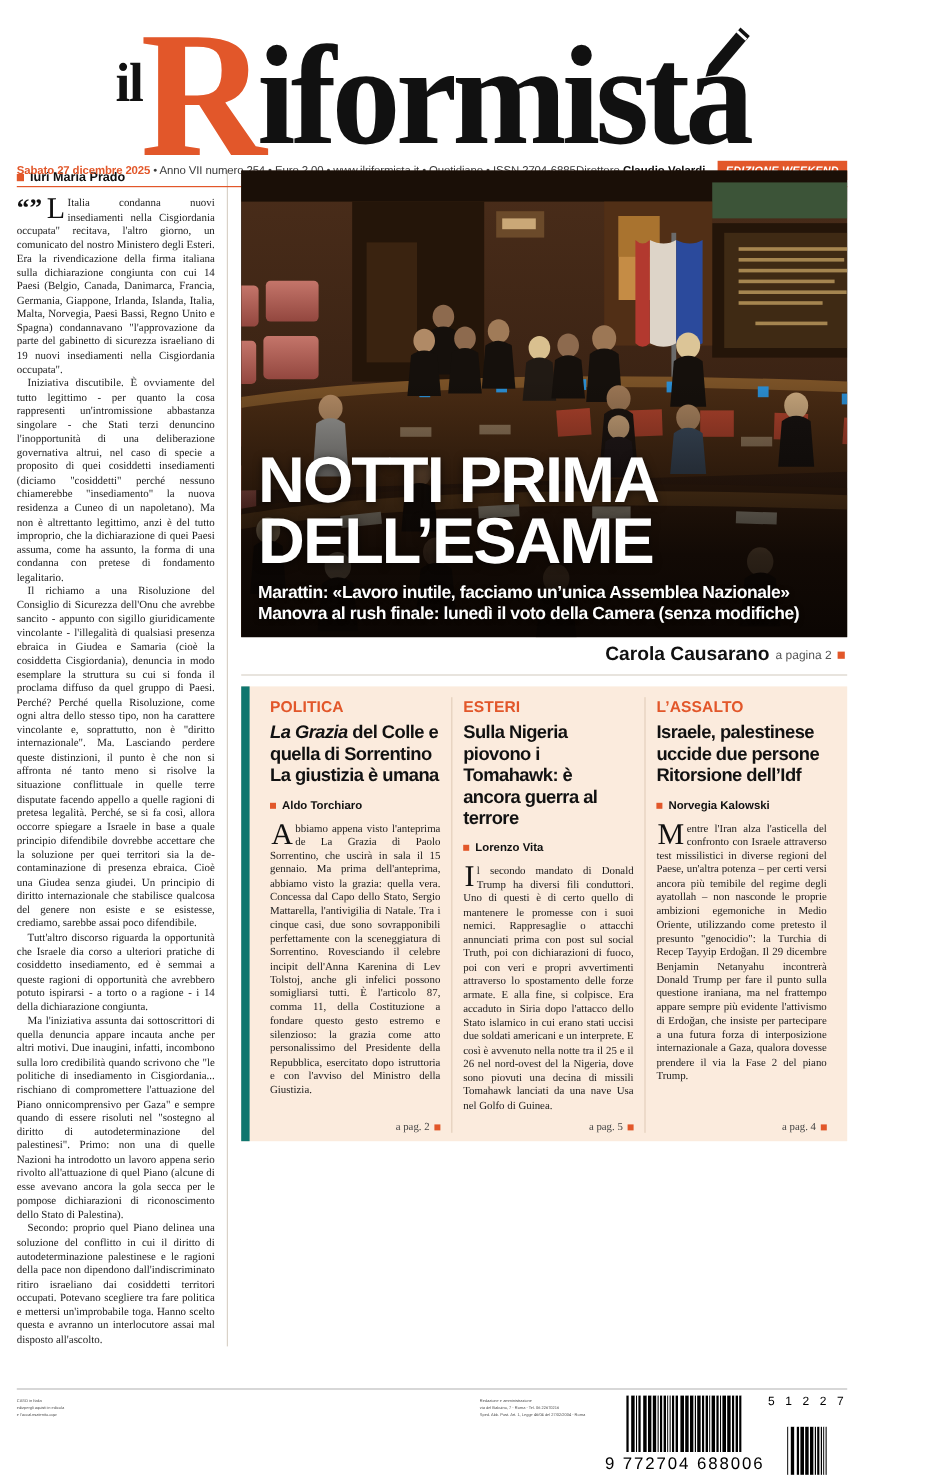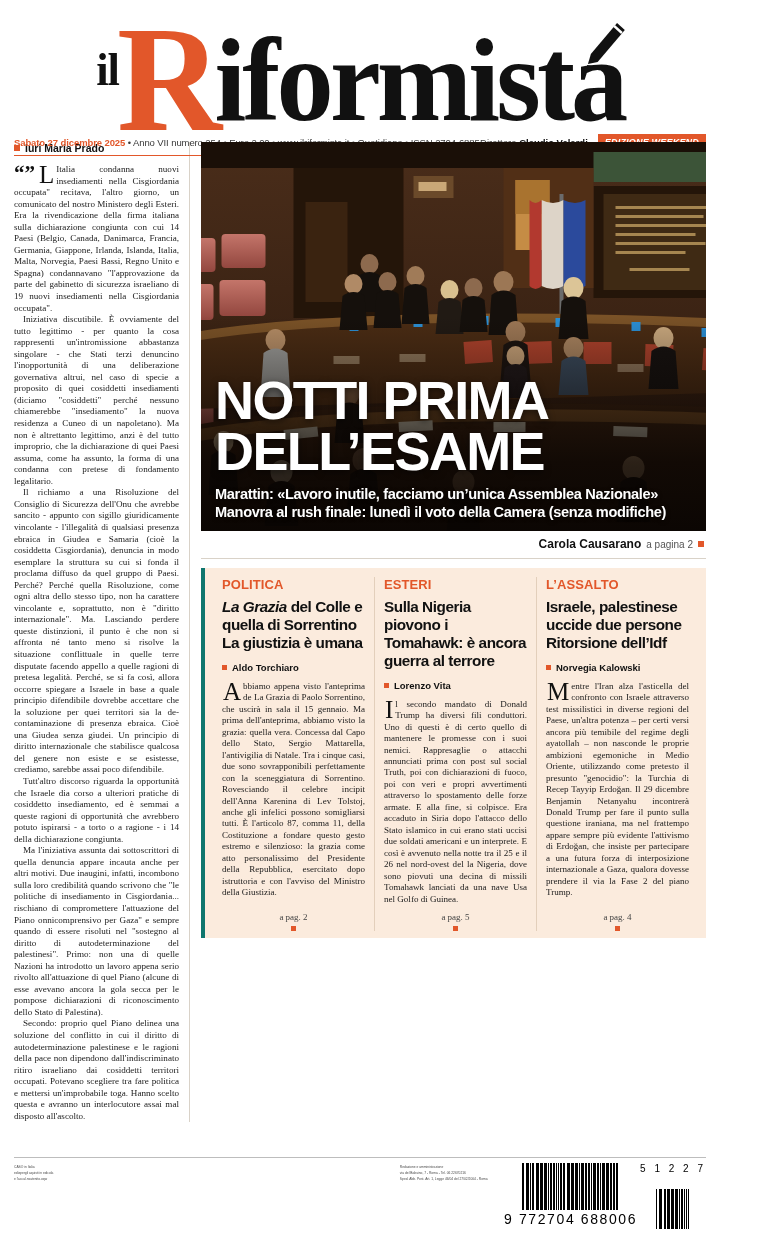--- a/index.html
+++ b/index.html
@@ -201,30 +201,30 @@
     letter-spacing:-0.35px;
     text-shadow:0 1px 4px rgba(0,0,0,.7);
   }
   .hero-credit{
     display:flex;align-items:center;justify-content:flex-end;gap:5px;
     border-bottom:1px solid #d9d2c8;
     padding:6px 2px 7px 0;
     font-size:10px;
     color:#555;
   }
-  .hero-credit b{color:#111;font-size:12px;}
+  .hero-credit b{color:#111;font-size:16px;}
 
   
   .stories{
     display:flex;
     background:#FBEBDD;
     margin-top:9px;
     padding:9px 8px 7px 8px;
     box-sizing:border-box;
-    border-left:4px solid #0f766e;
+    border-left:7px solid #0f766e;
   }
   .story{
     flex:1 1 0;
     padding:0 9px;
     box-sizing:border-box;
     display:flex;
     flex-direction:column;
   }
   .story + .story{border-left:1px solid #e3cfbb;}
   .kicker{
@@ -256,21 +256,21 @@
     color:#1b1b1b;
     flex:1;
     hyphens:auto;
   }
   .apag{
     text-align:right;
     font-family:"Liberation Serif", serif;
     font-size:9px;
     color:#444;
     margin-top:7px;
-    display:flex;align-items:center;justify-content:flex-end;gap:4px;flex-direction:column;
+    display:flex;align-items:center;justify-content:flex-end;gap:4px;
   }
   .apag .sq{width:5px;height:5px;flex:0 0 5px;}
 
   
   .footer{
     position:absolute;
     left:14px;right:14px;bottom:8px;
     border-top:1px solid #bdbdbd;
     padding-top:7px;
     display:flex;

